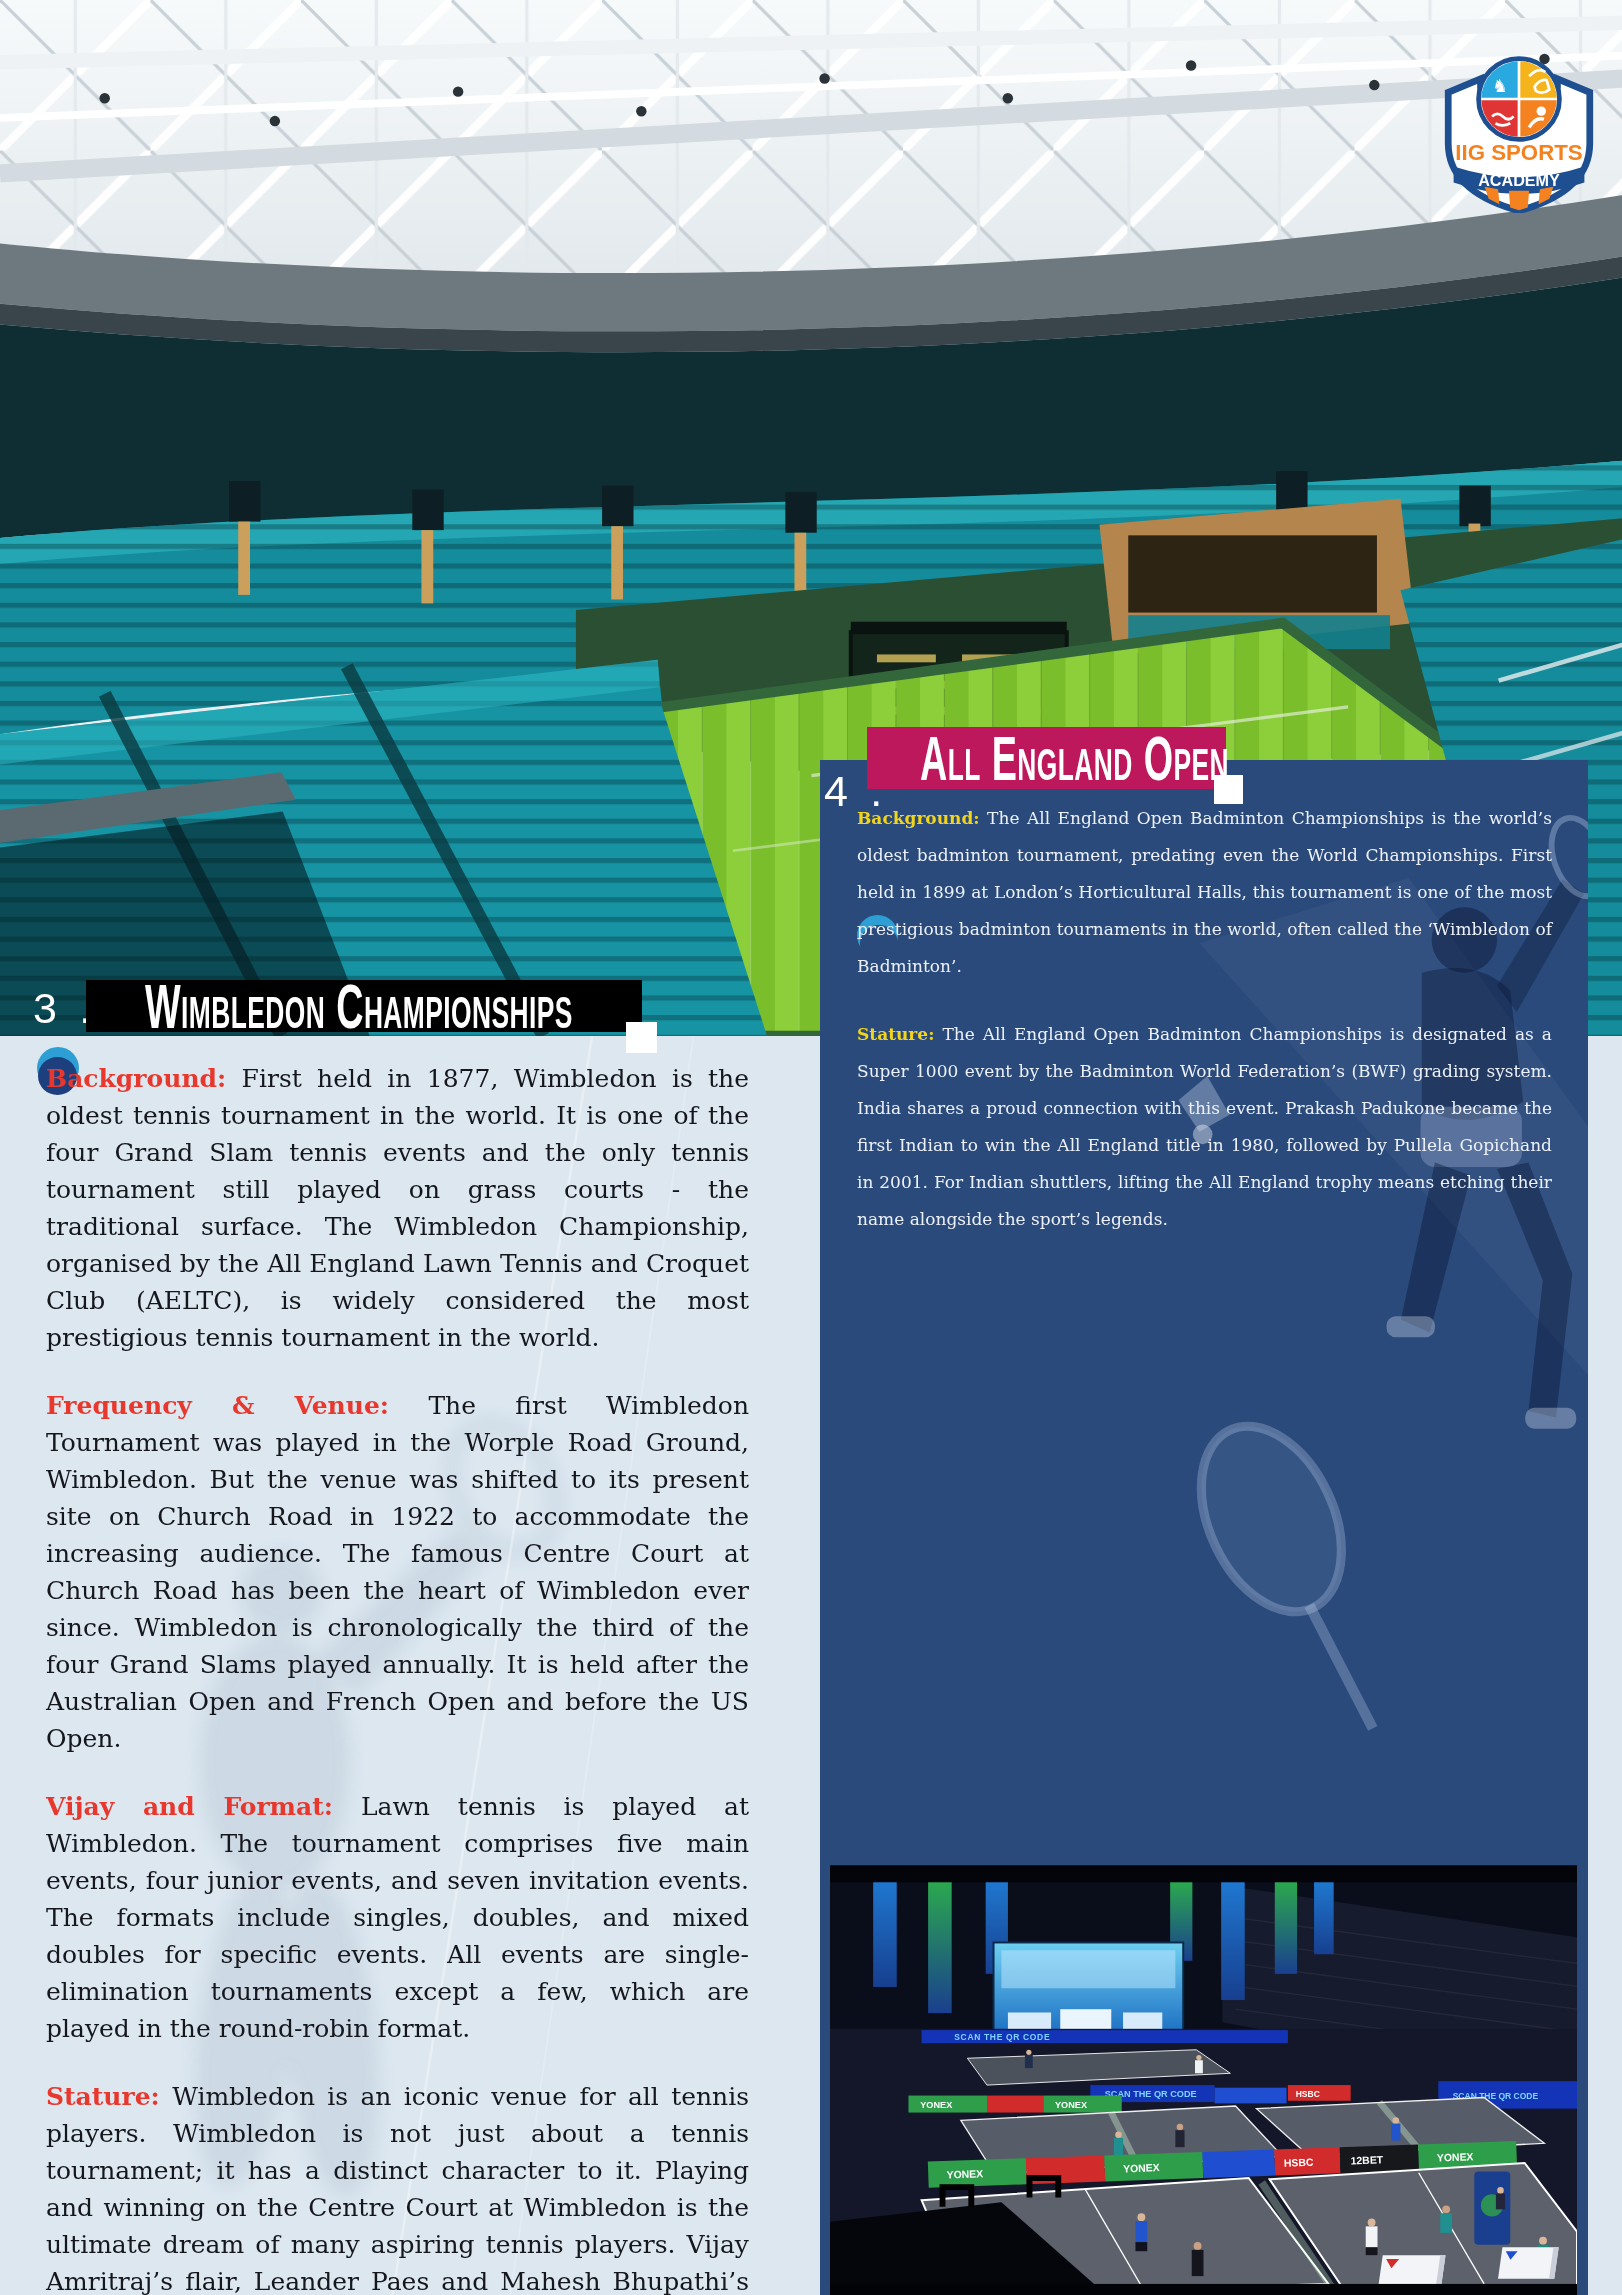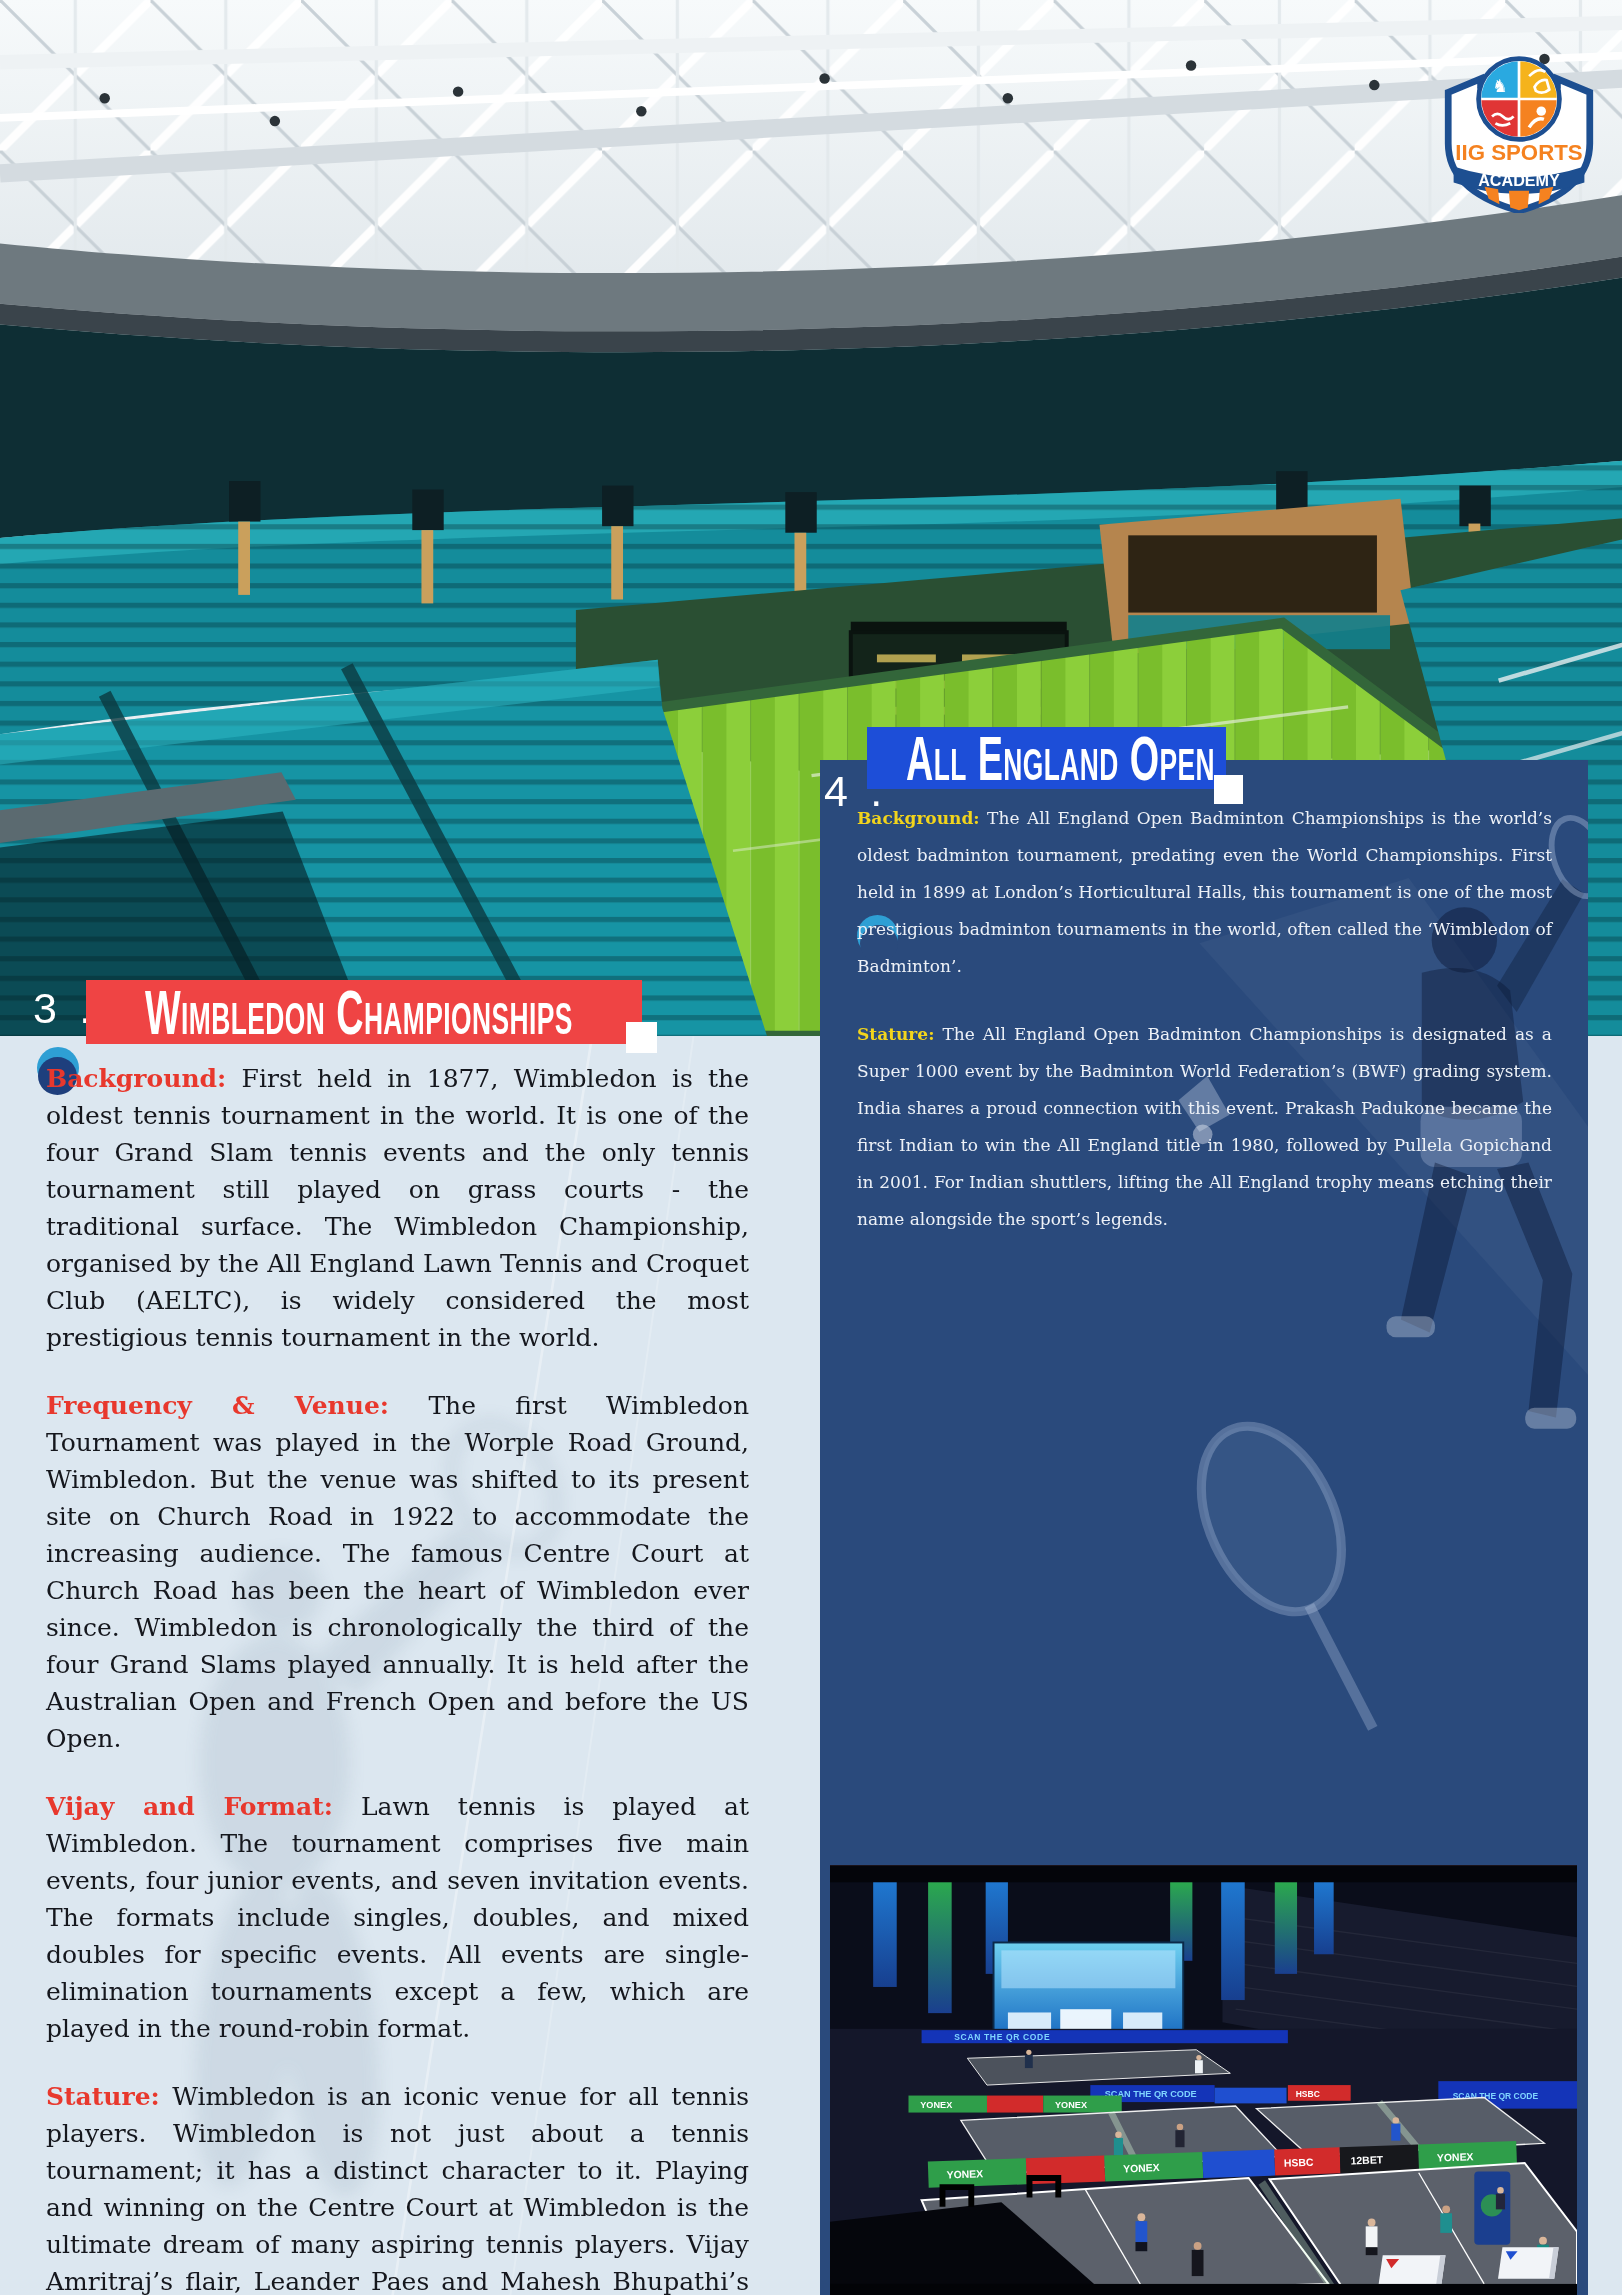--- a/index.html
+++ b/index.html
@@ -21,22 +21,22 @@
   
   .sec-num{
     position:absolute;color:#ffffff;z-index:5;
     font-family:"Liberation Sans", sans-serif;font-weight:400;
     font-size:43px;letter-spacing:5.2px;white-space:nowrap;
   }
   #num3{left:33px;top:984px;}
   #num4{left:824px;top:767px;}
   
   .banner{position:absolute;z-index:5;display:flex;align-items:center;}
-  #banner3{left:86px;top:980px;width:556px;height:64px;background:#ef4444;padding-left:59px;box-sizing:border-box;}
-  #banner4{left:867px;top:727px;width:359px;height:62px;background:#1d4ed8;padding-left:39px;box-sizing:border-box;}
+  #banner3{left:86px;top:980px;width:556px;height:52px;background:#000000;padding-left:59px;box-sizing:border-box;}
+  #banner4{left:867px;top:727px;width:359px;height:62px;background:#be185d;padding-left:53px;box-sizing:border-box;}
   .banner-title{
     color:#ffffff;font-family:"Liberation Sans", sans-serif;font-weight:700;
     font-variant:small-caps;font-size:63px;line-height:1;
     transform:scaleX(0.60);transform-origin:0 55%;white-space:nowrap;letter-spacing:0.7px;
   }
   .decor-square{position:absolute;background:#ffffff;z-index:5;}
   #sq3{left:626px;top:1022px;width:31px;height:31px;}
   #sq4{left:1214px;top:775px;width:29.4px;height:29.4px;}
   
   .panel{

